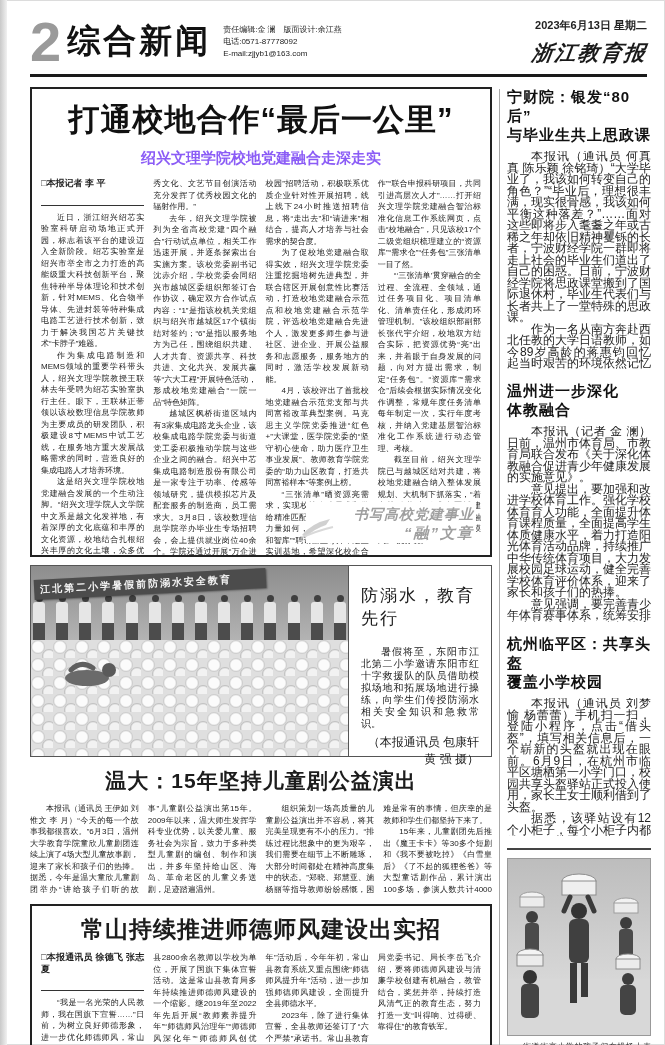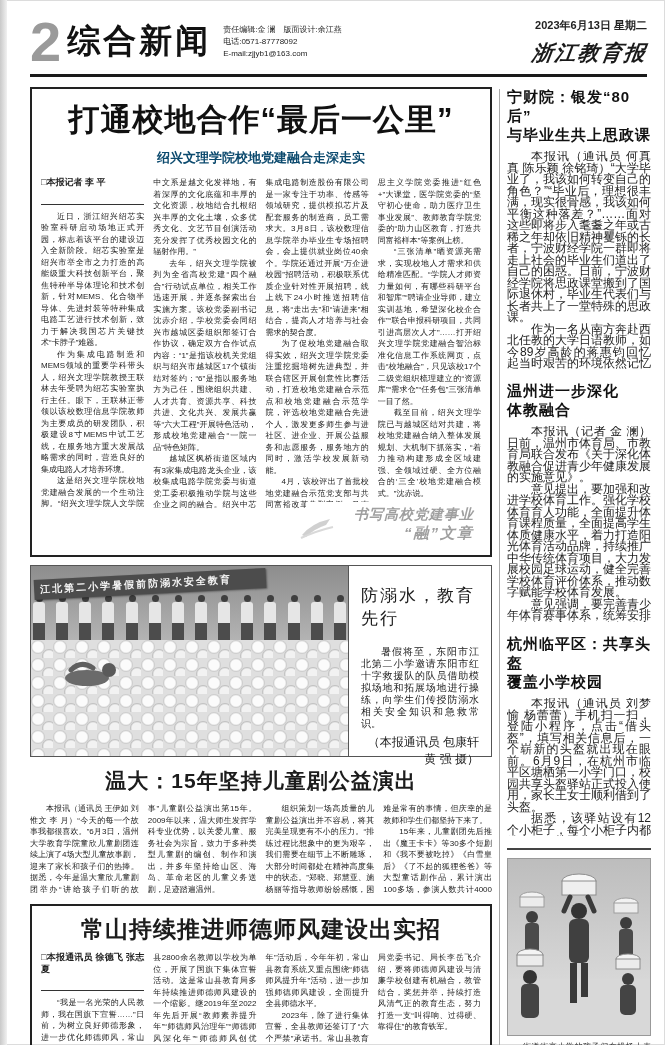--- a/index.html
+++ b/index.html
@@ -26,21 +26,21 @@
 
   
   .main { display:flex; margin:10px 14px 0 30px; }
   .left-col { width:476px; }
   .v-divider { width:1px; background:#aaa; margin:2px 7px 6px 7px; }
   .right-rail { width:144px; }
 
   
   .lead-box { position:relative; border:2px solid #222; padding:10px 9px 8px; height:470px; overflow:hidden; }
   .lead-headline { text-align:center; font-size:31px; font-weight:900; letter-spacing:1px; color:#111; }
-  .lead-subtitle { text-align:center; font-size:13px; font-weight:bold; margin-top:8px; color:#0c4a6e; }
+  .lead-subtitle { text-align:center; font-size:15px; font-weight:bold; margin-top:8px; color:#8b5cf6; }
   .lead-body { margin-top:10px; column-count:4; column-gap:9px; height:382px; overflow:hidden;
     font-size:8px; line-height:11.5px; text-align:justify; color:#222; }
   .byline { font-weight:bold; font-size:9px; border-bottom:1px solid #333; padding-bottom:15px; margin-bottom:6px; }
   .para { text-indent:2em; margin:0; }
   .badge { position:absolute; right:14px; bottom:12px; width:170px; text-align:right;
     color:#9f9f9f; font-weight:900; font-style:italic; background:#fff; padding:4px 2px 0 6px; }
   .badge-l1 { font-size:14px; letter-spacing:1px; }
   .badge-l2 { font-size:15px; letter-spacing:2px; }
   .badge svg { position:absolute; left:-6px; bottom:2px; opacity:.7; }
 
@@ -122,20 +122,21 @@
           <div class="byline">□本报记者 李 平</div>
           <div>
               <p class="para">近日，浙江绍兴绍芯实验室科研启动场地正式开园，标志着该平台的建设迈入全新阶段。绍芯实验室是绍兴市举全市之力打造的高能级重大科技创新平台，聚焦特种半导体理论和技术创新，针对MEMS、化合物半导体、先进封装等特种集成电路工艺进行技术创新，致力于解决我国芯片关键技术“卡脖子”难题。</p>
               <p class="para">作为集成电路制造和MEMS领域的重要学科带头人，绍兴文理学院教授王联林去年受聘为绍芯实验室执行主任。眼下，王联林正带领以该校数理信息学院教师为主要成员的研发团队，积极建设8寸MEMS中试工艺线，在服务地方重大发展战略需求的同时，营造良好的集成电路人才培养环境。</p>
               <p class="para">这是绍兴文理学院校地党建融合发展的一个生动注脚。“绍兴文理学院人文学院中文系是越文化发祥地，有着深厚的文化底蕴和丰厚的文化资源，校地结合扎根绍兴丰厚的文化土壤，众多优秀文化、文艺节目创演活动充分发挥了优秀校园文化的辐射作用。”</p>
               <p class="para">去年，绍兴文理学院被列为全省高校党建“四个融合”行动试点单位，相关工作迅速开展，并逐条探索出台实施方案。该校党委副书记沈赤介绍，学校党委会同绍兴市越城区委组织部签订合作协议，确定双方合作试点内容：“1”是指该校机关党组织与绍兴市越城区17个镇街结对签约；“6”是指以服务地方为己任，围绕组织共建、人才共育、资源共享、科技共进、文化共兴、发展共赢等“六大工程”开展特色活动，形成校地党建融合“一院一品”特色矩阵。</p>
               <p class="para">越城区枫桥街道区域内有3家集成电路龙头企业，该校集成电路学院党委与街道党工委积极推动学院与这些企业之间的融合。绍兴中芯集成电路制造股份有限公司是一家专注于功率、传感等领域研究，提供模拟芯片及配套服务的制造商，员工需求大。3月8日，该校数理信息学院举办毕业生专场招聘会，会上提供就业岗位40余个。学院还通过开展“万企进校园”招聘活动，积极联系优质企业针对性开展招聘，线上线下24小时推送招聘信息，将“走出去”和“请进来”相结合，提高人才培养与社会需求的契合度。</p>
               <p class="para">为了促校地党建融合取得实效，绍兴文理学院党委注重挖掘培树先进典型，并联合辖区开展创意性比赛活动，打造校地党建融合示范点和校地党建融合示范学院，评选校地党建融合先进个人，激发更多师生参与进社区、进企业、开展公益服务和志愿服务，服务地方的同时，激活学校发展新动能。</p>
               <p class="para">4月，该校评出了首批校地党建融合示范党支部与共同富裕改革典型案例。马克思主义学院党委推进“红色+”大课堂，医学院党委的“坚守初心使命，助力医疗卫生事业发展”、教师教育学院党委的“助力山区教育，打造共同富裕样本”等案例上榜。</p>
               <p class="para">“三张清单”晒资源亮需求，实现校地人才需求和供给精准匹配。“学院人才师资力量如何，有哪些科研平台和智库”“聘请企业导师，建立实训基地，希望深化校企合作”“联合申报科研项目，共同引进高层次人才”……打开绍兴文理学院党建融合智治标准化信息工作系统网页，点击“校地融合”，只见该校17个二级党组织梳理建立的“资源库”“需求仓”“任务包”三张清单一目了然。</p>
+              <p class="para">“‘三张清单’贯穿融合的全过程、全流程、全领域，通过任务项目化、项目清单化、清单责任化，形成闭环管理机制。”该校组织部副部长张代宇介绍，校地双方结合实际，把资源优势“亮”出来，并着眼于自身发展的问题，向对方提出需求，制定“任务包”。“资源库”“需求仓”后续会根据实际情况变化作调整，常规年度任务清单每年制定一次，实行年度考核，并纳入党建基层智治标准化工作系统进行动态管理、考核。</p>
               <p class="para">截至目前，绍兴文理学院已与越城区结对共建，将校地党建融合纳入整体发展规划、大机制下抓落实，“着力推动构建形成全区域建强、全领域过硬、全方位融合的‘三全’校地党建融合模式。”沈赤说。</p>
             </div>
         </div>
         <div class="badge">
           <svg width="34" height="26" viewBox="0 0 34 26">
             <path d="M2 20 Q 12 8 30 4 L 26 10 Q 14 14 6 22 Z" fill="#bdbdbd"></path>
             <path d="M1 23 Q 16 16 33 12" stroke="#c9c9c9" stroke-width="2" fill="none"></path>
           </svg>
           <div class="badge-l1">书写高校党建事业</div>
           <div class="badge-l2">“融”文章</div>
@@ -214,21 +215,21 @@
           </div>
       </div>
 
       <div class="rail-article">
         <div class="rail-title">
           <div>温州进一步深化</div>
           <div>体教融合</div>
         </div>
         <div class="rail-body rail-body-2">
             <p class="para">本报讯（记者 金 澜）日前，温州市体育局、市教育局联合发布《关于深化体教融合促进青少年健康发展的实施意见》。</p>
-            <p class="para">意见提出，要加强和改进学校体育工作。强化学校体育育人功能，全面提升体育课程质量，全面提高学生体质健康水平，着力打造阳光体育活动品牌，持续推广中华传统体育项目，大力发展校园足球运动，健全完善学校体育评价体系，推动数字赋能学校体育发展。</p>
+            <p class="para">意见提出，要加强和改进学校体育工作。强化学校体育育人功能，全面提升体育课程质量，全面提高学生体质健康水平，着力打造阳光体育活动品牌，持续推广中华传统体育项目，大力发展校园足球运动，健全完善学校体育评价体系，迎来了家长和孩子们的热捧。</p>
             <p class="para">意见强调，要完善青少年体育赛事体系，统筹安排青少年体育赛事，发挥体育社团组织作用，建立健全赛事成绩评价实施制度，推进省、市阳光基地学校建设，开展体育传统特色学校建设工作，支持学校开展组建高水平运动队建设，拓宽青少年运动员升学通道，深化体校改革，促进体校高质量发展，保障体校教师和教练员待遇，提高青少年运动员综合素质；发挥社会体育组织作用，鼓励和支持青少年体育俱乐部发展，支持社会体育机构服务学校体育，提供公共体育场馆向社会开放；培养体育人才队伍，加强高水平运动员、教练员、体育教师、裁判员、体育管理人员队伍建设，在学校设立教练员岗位。</p>
           </div>
       </div>
 
       <div class="rail-article">
         <div class="rail-title">
           <div>杭州临平区：共享头盔</div>
           <div>覆盖小学校园</div>
         </div>
         <div class="rail-body rail-body-3">

